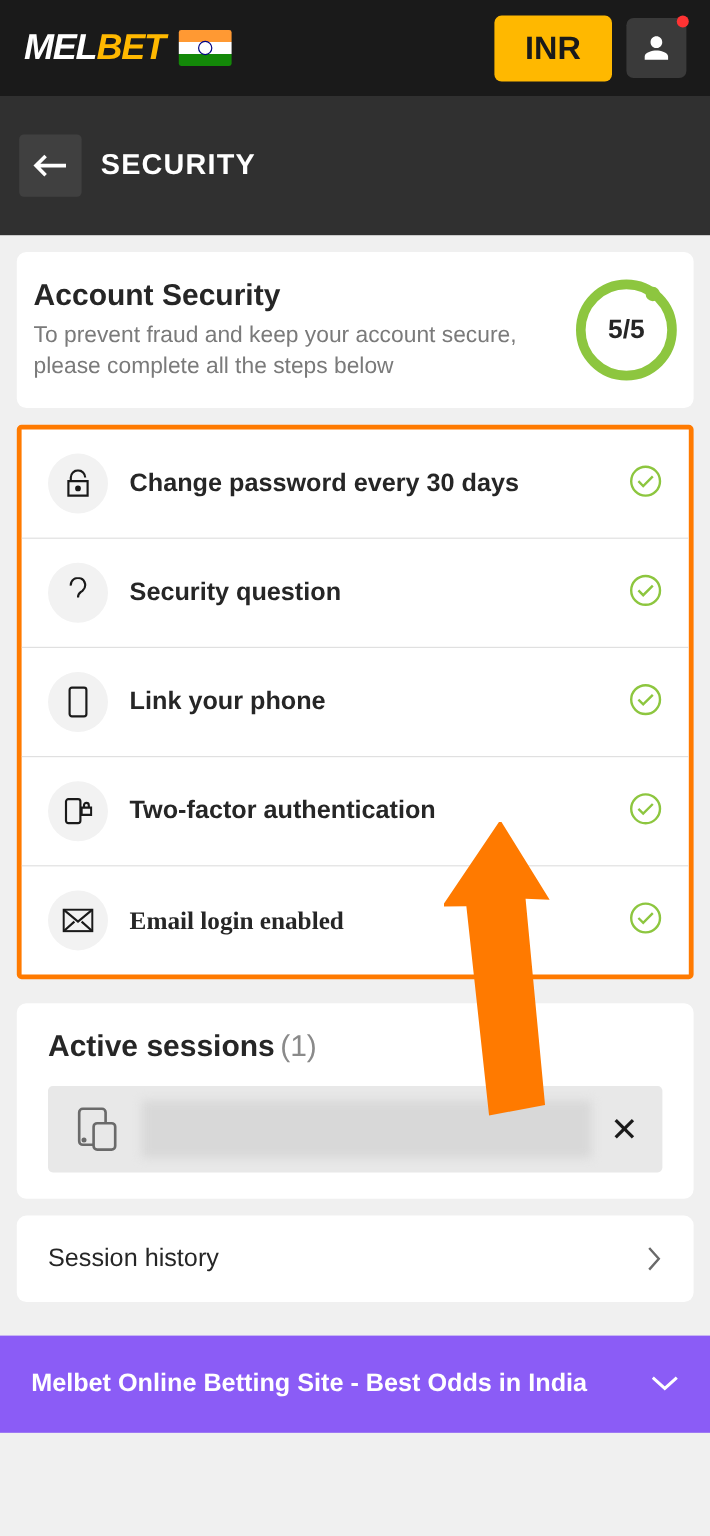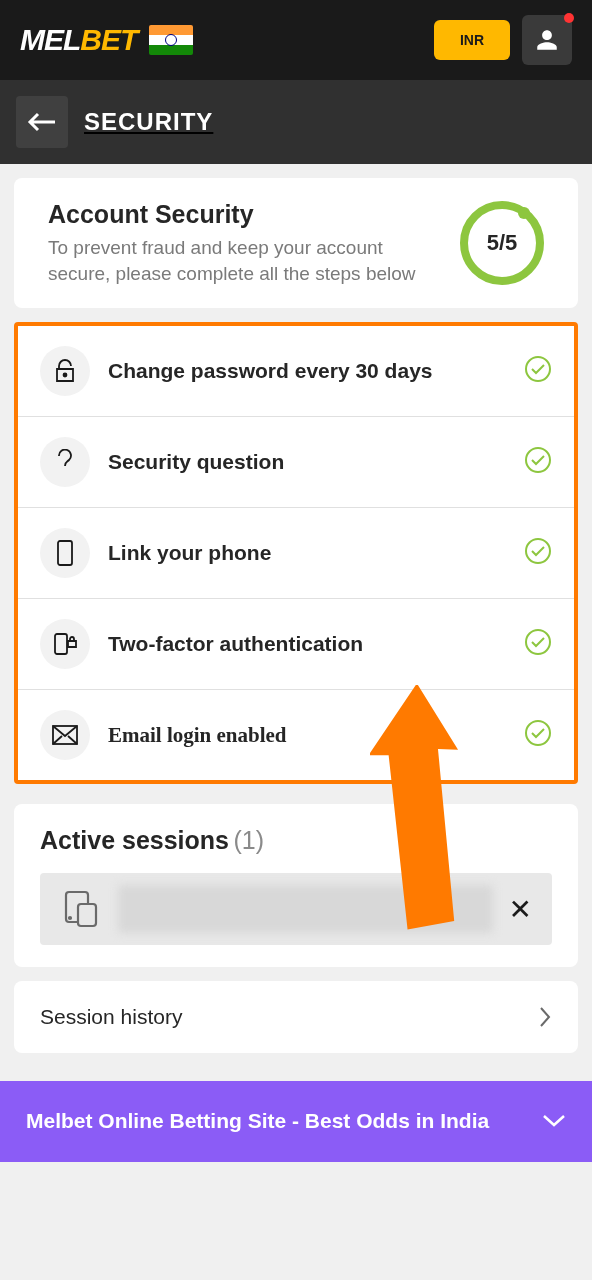--- a/index.html
+++ b/index.html
@@ -37,64 +37,63 @@
   .flag::after {
     content:""; position:absolute; top:50%; left:50%;
     width:10px; height:10px; border:1px solid #000080; border-radius:50%;
     transform: translate(-50%,-50%);
   }
   .spacer { flex: 1; }
   .inr-btn {
     background: #ffb800;
     color: #1a1a1a;
     font-weight: 700;
-    font-size: 14px;
+    font-size: 27px;
     padding: 12px 26px;
     border-radius: 6px;
     border: none;
   }
   .user-btn {
     width: 50px;
     height: 50px;
     background: #3a3a3a;
     border-radius: 6px;
     display:flex; align-items:center; justify-content:center;
     position: relative;
   }
   .user-btn svg { fill:#fff; }
   .user-dot {
     position:absolute; top:-2px; right:-2px;
     width:10px; height:10px; background:#ff3333; border-radius:50%;
   }
   .subheader {
     background: #303030;
-    height: 84px;
+    height: 116px;
     display:flex; align-items:center;
     padding: 0 16px;
     gap: 16px;
-    text-decoration: underline;
   }
   .back-btn {
     width: 52px; height: 52px;
     background: #404040;
     border-radius: 4px;
     display:flex; align-items:center; justify-content:center;
   }
   .back-btn svg { stroke:#fff; fill:none; stroke-width:3; }
   .subheader-title {
     color:#fff; font-size: 24px; font-weight:700; letter-spacing:1px;
   }
   .content { padding: 14px; }
   .card {
     background:#fff;
     border-radius:8px;
     margin-bottom:14px;
   }
   .acct-sec {
-    padding: 22px 34px;
+    padding: 22px 14px;
     display:flex; align-items:center; gap:20px;
   }
   .acct-text { flex:1; }
   .acct-title { font-size:25px; font-weight:700; color:#262626; margin-bottom:6px; }
   .acct-desc { font-size:19px; color:#7a7a7a; line-height:1.35; }
   .progress-ring {
     width:84px; height:84px;
     border: 8px solid #8dc63f;
     border-radius:50%;
     display:flex; align-items:center; justify-content:center;

